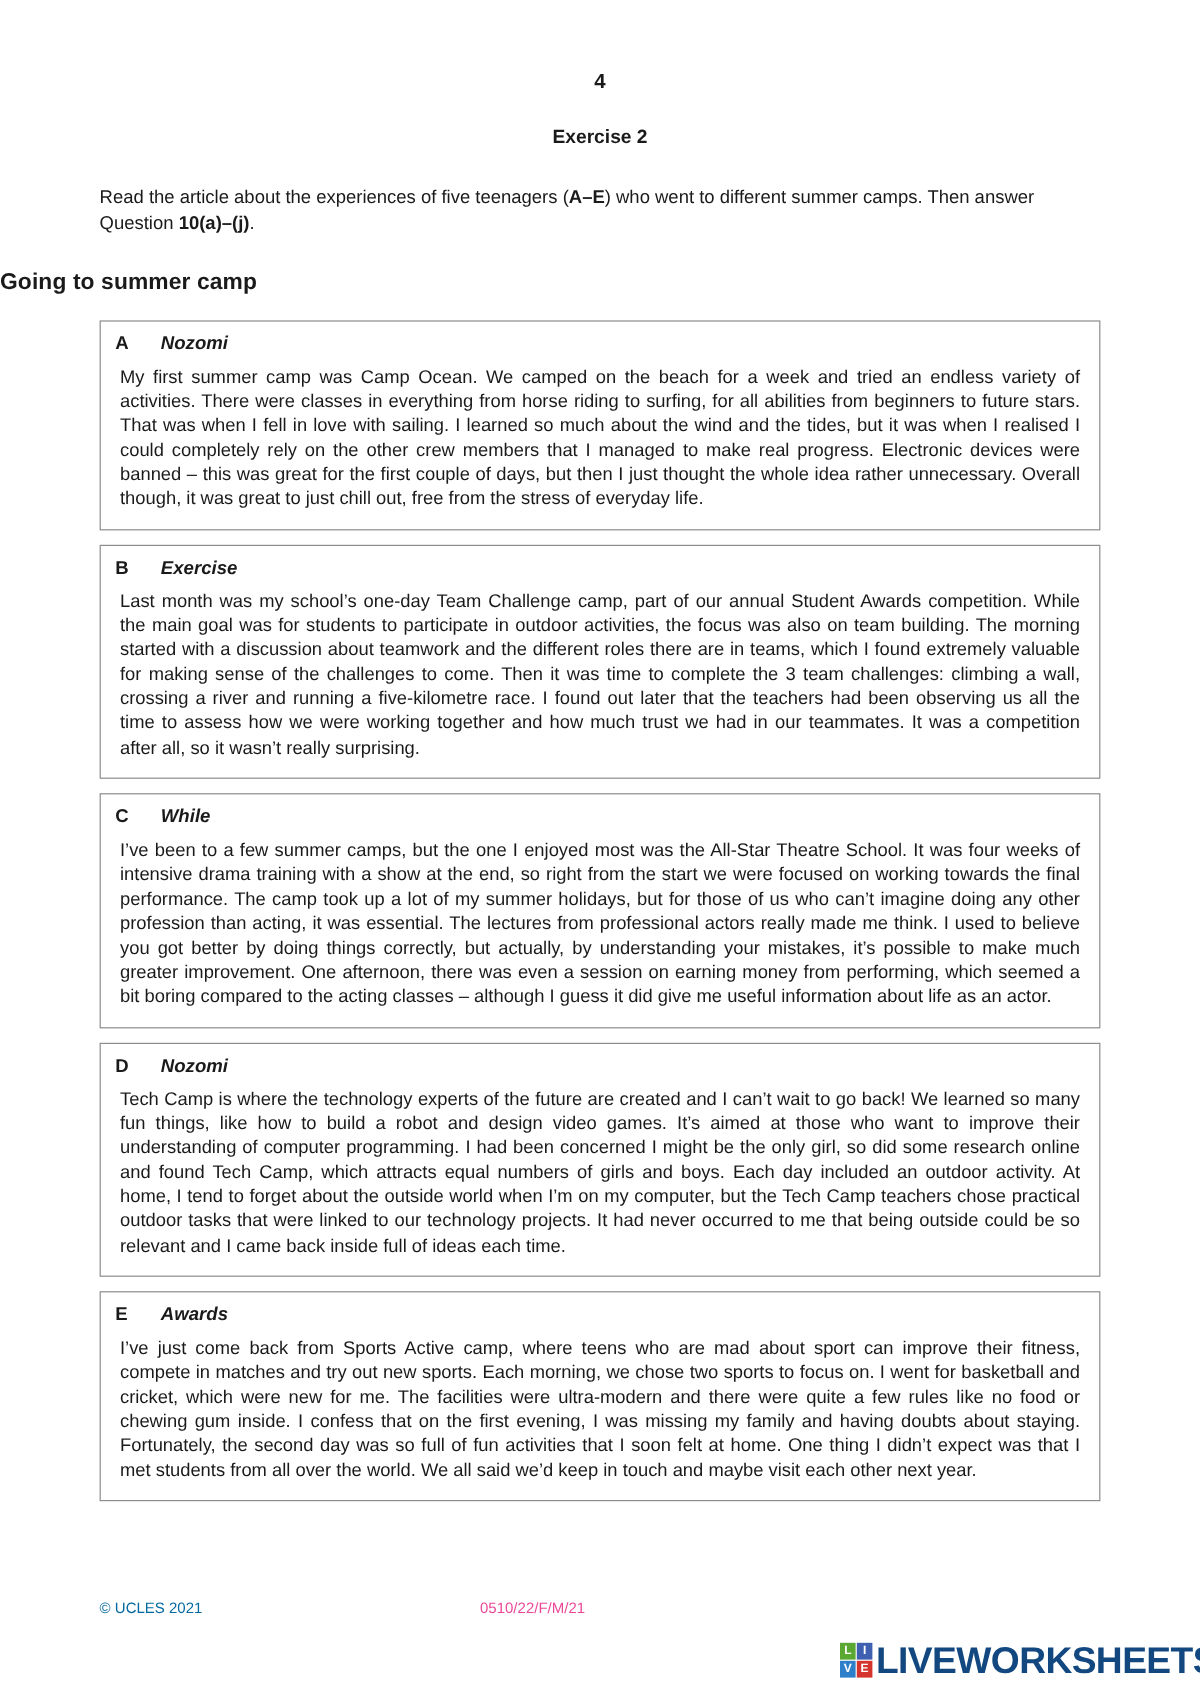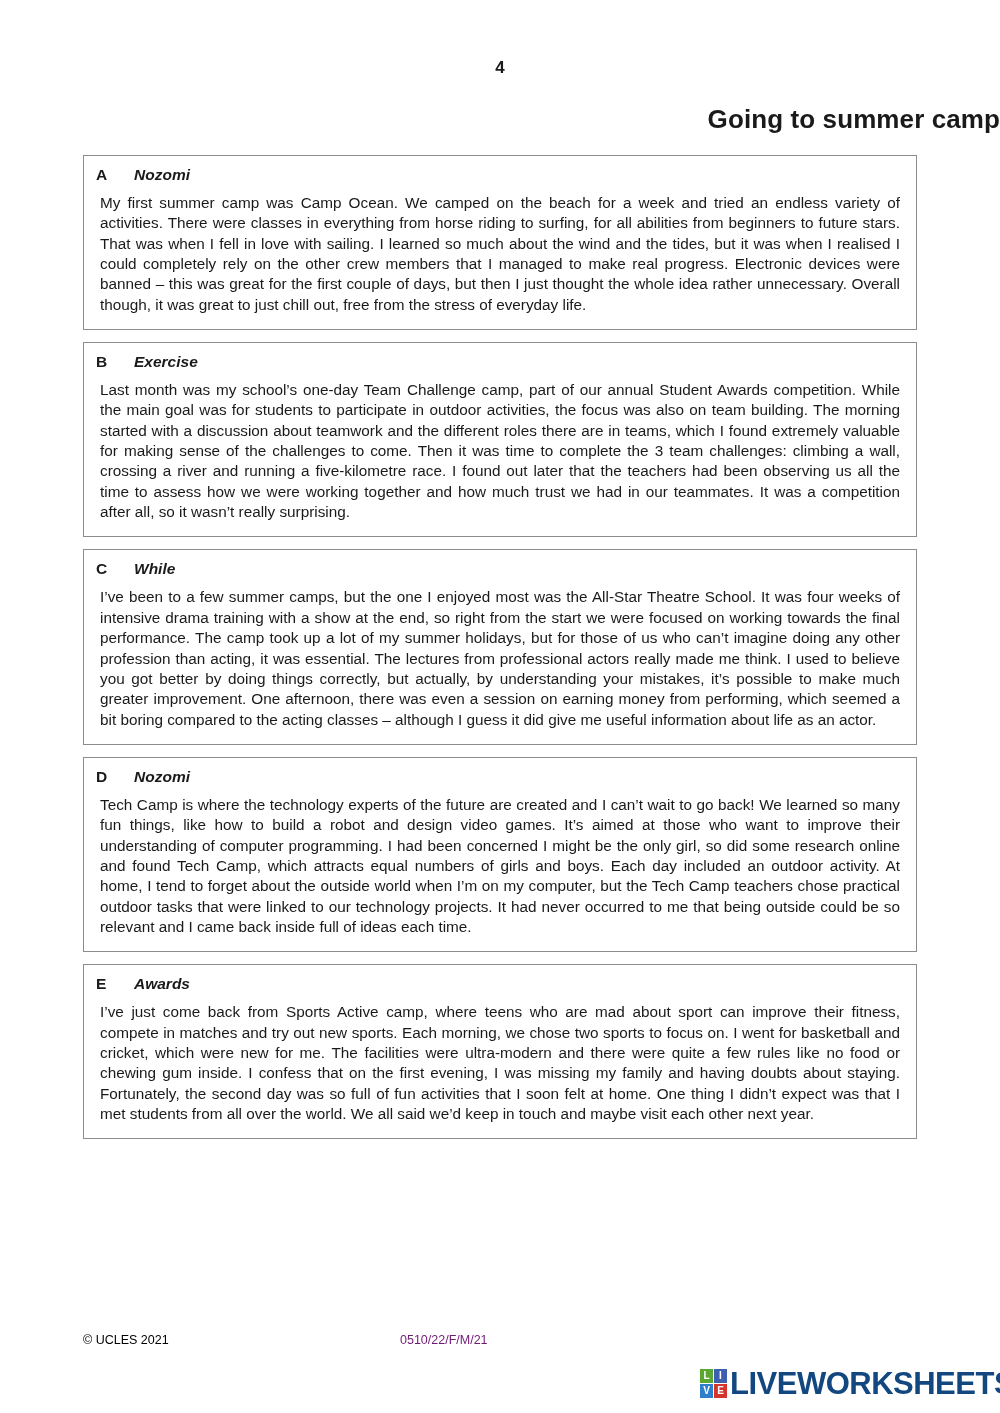--- a/index.html
+++ b/index.html
@@ -36,26 +36,25 @@
     margin-top: 28px;
   }
   .instructions {
     margin: 30px 83px 0 83px;
     font-size: 15.4px;
     line-height: 1.45;
     text-align: left;
   }
   .instructions b { font-weight: bold; }
   .article-title {
-    text-align: right;
-    font-size: 26px;
+    text-align: left;
+    font-size: 19px;
     font-weight: bold;
     margin-top: 26px;
     letter-spacing: 0.1px;
-    margin-left: 23px;
   }
   .boxes {
     margin: 20px 83px 0 83px;
   }
   .textbox {
     border: 1.3px solid #8c8c8c;
     box-sizing: border-box;
     padding: 10px 12px 10px 12px;
     margin-bottom: 12px;
     background: #ffffff;
@@ -84,28 +83,28 @@
     left: 0;
     top: 1333px;
     width: 1000px;
     height: 24px;
   }
   .footer-copy {
     position: absolute;
     left: 83px;
     top: 0;
     font-size: 12.5px;
-    color: #000000;
+    color: #0369a1;
   }
   .footer-code {
     position: absolute;
     left: 400px;
     top: 0;
     font-size: 12.5px;
-    color: #701a75;
+    color: #ec4899;
   }
   .logo {
     position: absolute;
     left: 700px;
     top: 1368px;
     display: flex;
     align-items: center;
   }
   .logo-mark {
     display: grid;
@@ -132,21 +131,25 @@
     font-family: "Liberation Sans", sans-serif;
   }
 </style>
 </head>
 <body>
 
 <div class="page">
 
   <div class="page-number">4</div>
 
-
+  <div class="exercise-title">Exercise 2</div>
+
+  <div class="instructions">
+    <span>Read the article about the experiences of five teenagers (</span><b>A</b><b>–</b><b>E</b><span>) who went to different summer camps. Then answer Question </span><b>10(a)–(j)</b><span>.</span>
+  </div>
 
   <div class="article-title">Going to summer camp</div>
 
   <div class="boxes">
 
     <div class="textbox">
       <div class="box-head">
         <span class="box-letter">A</span>
         <span class="box-name">Nozomi</span>
       </div>

